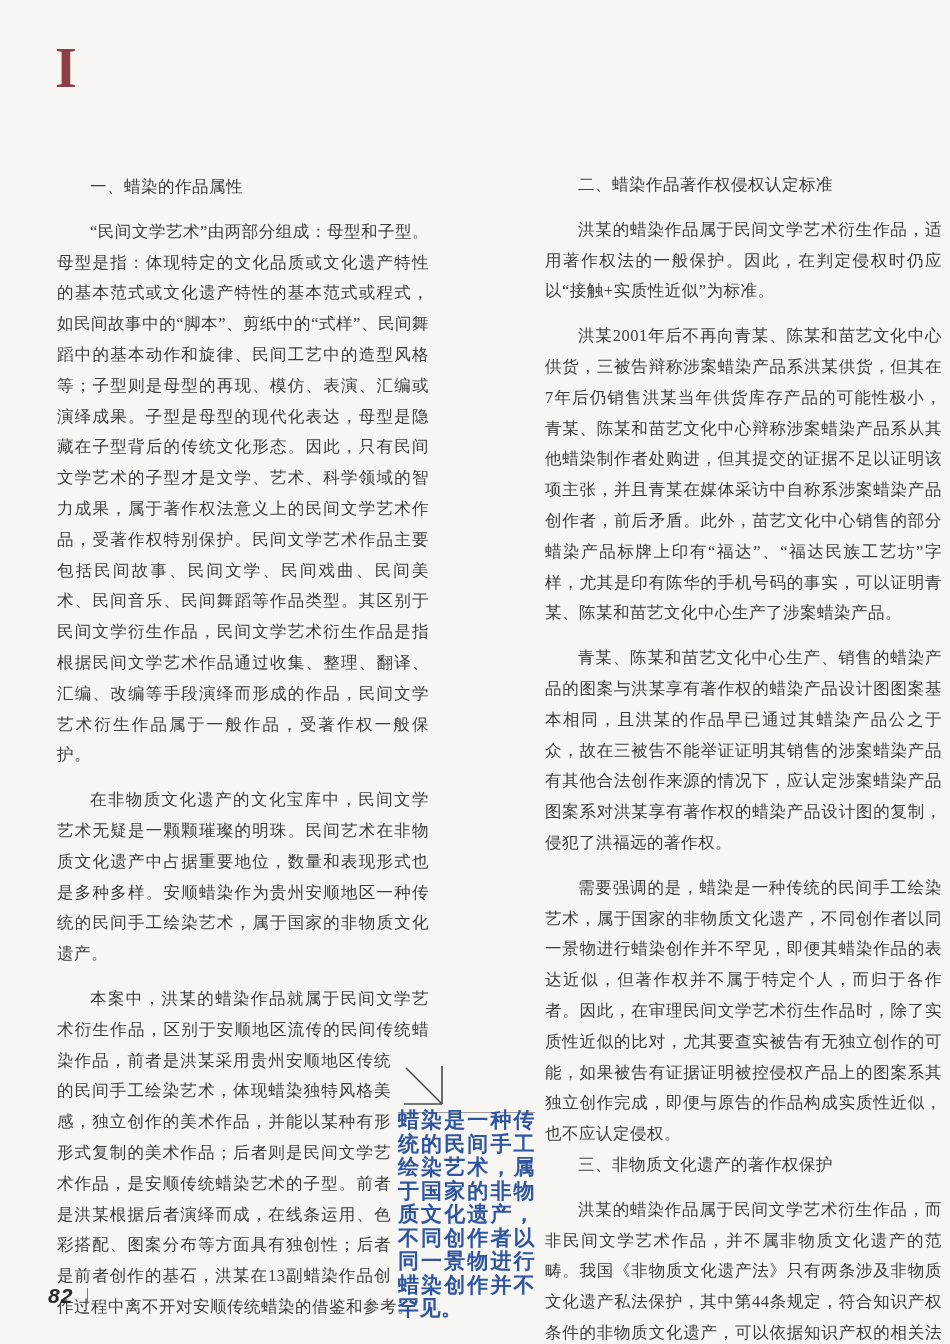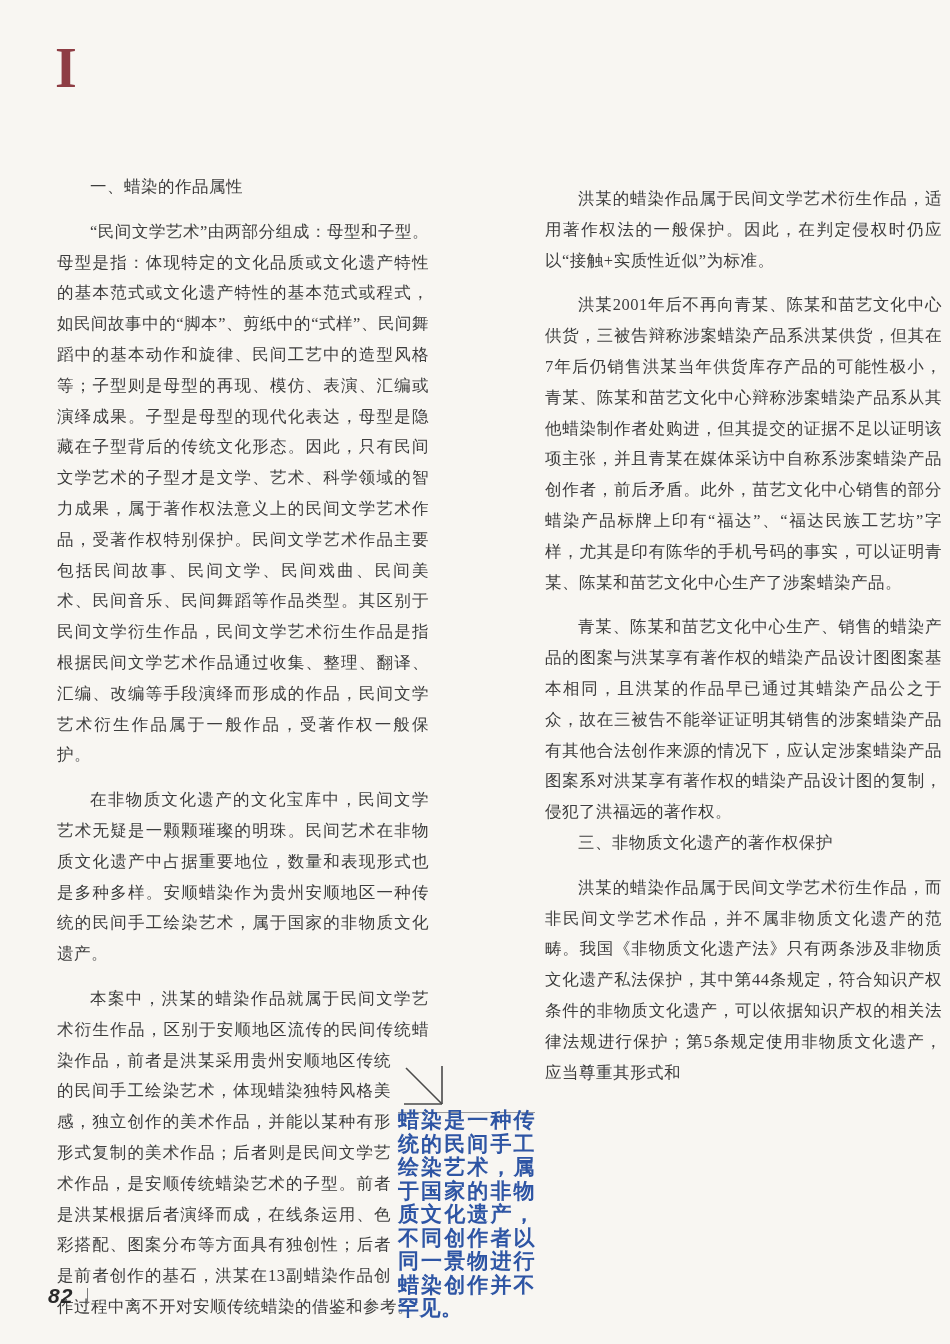--- a/index.html
+++ b/index.html
@@ -62,23 +62,25 @@
   <div class="hdr-initial">I</div>
 </div>
 
 <div class="col col-left" id="col-left">
     <p class="heading">一、蜡染的作品属性</p>
     <p class="indent">“民间文学艺术”由两部分组成：母型和子型。母型是指：体现特定的文化品质或文化遗产特性的基本范式或文化遗产特性的基本范式或程式，如民间故事中的“脚本”、剪纸中的“式样”、民间舞蹈中的基本动作和旋律、民间工艺中的造型风格等；子型则是母型的再现、模仿、表演、汇编或演绎成果。子型是母型的现代化表达，母型是隐藏在子型背后的传统文化形态。因此，只有民间文学艺术的子型才是文学、艺术、科学领域的智力成果，属于著作权法意义上的民间文学艺术作品，受著作权特别保护。民间文学艺术作品主要包括民间故事、民间文学、民间戏曲、民间美术、民间音乐、民间舞蹈等作品类型。其区别于民间文学衍生作品，民间文学艺术衍生作品是指根据民间文学艺术作品通过收集、整理、翻译、汇编、改编等手段演绎而形成的作品，民间文学艺术衍生作品属于一般作品，受著作权一般保护。</p>
     <p class="indent">在非物质文化遗产的文化宝库中，民间文学艺术无疑是一颗颗璀璨的明珠。民间艺术在非物质文化遗产中占据重要地位，数量和表现形式也是多种多样。安顺蜡染作为贵州安顺地区一种传统的民间手工绘染艺术，属于国家的非物质文化遗产。</p>
     <p class="indent wrap-para">本案中，洪某的蜡染作品就属于民间文学艺术衍生作品，区别于安顺地区流传的民间传统蜡染作品，前者是洪某采用贵州安顺地区传统的民间手工绘染艺术，体现蜡染独特风格美感，独立创作的美术作品，并能以某种有形形式复制的美术作品；后者则是民间文学艺术作品，是安顺传统蜡染艺术的子型。前者是洪某根据后者演绎而成，在线条运用、色彩搭配、图案分布等方面具有独创性；后者是前者创作的基石，洪某在13副蜡染作品创作过程中离不开对安顺传统蜡染的借鉴和参考。</p>
   </div>
 <div class="col col-right" id="col-right">
+    <p class="heading">二、蜡染作品著作权侵权认定标准</p>
     <p class="indent">洪某的蜡染作品属于民间文学艺术衍生作品，适用著作权法的一般保护。因此，在判定侵权时仍应以“接触+实质性近似”为标准。</p>
     <p class="indent">洪某2001年后不再向青某、陈某和苗艺文化中心供货，三被告辩称涉案蜡染产品系洪某供货，但其在7年后仍销售洪某当年供货库存产品的可能性极小，青某、陈某和苗艺文化中心辩称涉案蜡染产品系从其他蜡染制作者处购进，但其提交的证据不足以证明该项主张，并且青某在媒体采访中自称系涉案蜡染产品创作者，前后矛盾。此外，苗艺文化中心销售的部分蜡染产品标牌上印有“福达”、“福达民族工艺坊”字样，尤其是印有陈华的手机号码的事实，可以证明青某、陈某和苗艺文化中心生产了涉案蜡染产品。</p>
     <p class="indent">青某、陈某和苗艺文化中心生产、销售的蜡染产品的图案与洪某享有著作权的蜡染产品设计图图案基本相同，且洪某的作品早已通过其蜡染产品公之于众，故在三被告不能举证证明其销售的涉案蜡染产品有其他合法创作来源的情况下，应认定涉案蜡染产品图案系对洪某享有著作权的蜡染产品设计图的复制，侵犯了洪福远的著作权。</p>
+    <p class="indent">需要强调的是，蜡染是一种传统的民间手工绘染艺术，属于国家的非物质文化遗产，不同创作者以同一景物进行蜡染创作并不罕见，即便其蜡染作品的表达近似，但著作权并不属于特定个人，而归于各作者。因此，在审理民间文学艺术衍生作品时，除了实质性近似的比对，尤其要查实被告有无独立创作的可能，如果被告有证据证明被控侵权产品上的图案系其独立创作完成，即便与原告的作品构成实质性近似，也不应认定侵权。</p>
     <p class="heading">三、非物质文化遗产的著作权保护</p>
     <p class="indent">洪某的蜡染作品属于民间文学艺术衍生作品，而非民间文学艺术作品，并不属非物质文化遗产的范畴。我国《非物质文化遗产法》只有两条涉及非物质文化遗产私法保护，其中第44条规定，符合知识产权条件的非物质文化遗产，可以依据知识产权的相关法律法规进行保护；第5条规定使用非物质文化遗产，应当尊重其形式和</p>
   </div>
 
 <div class="pull-quote">
   <svg class="pq-marker" width="44" height="44" viewBox="0 0 44 44">
     <line x1="4" y1="4" x2="40" y2="40" stroke="#4a4a4a" stroke-width="1.6"></line>
     <line x1="40" y1="2" x2="40" y2="40" stroke="#4a4a4a" stroke-width="1.6"></line>
     <line x1="2" y1="40" x2="40" y2="40" stroke="#4a4a4a" stroke-width="1.6"></line>
   </svg>

